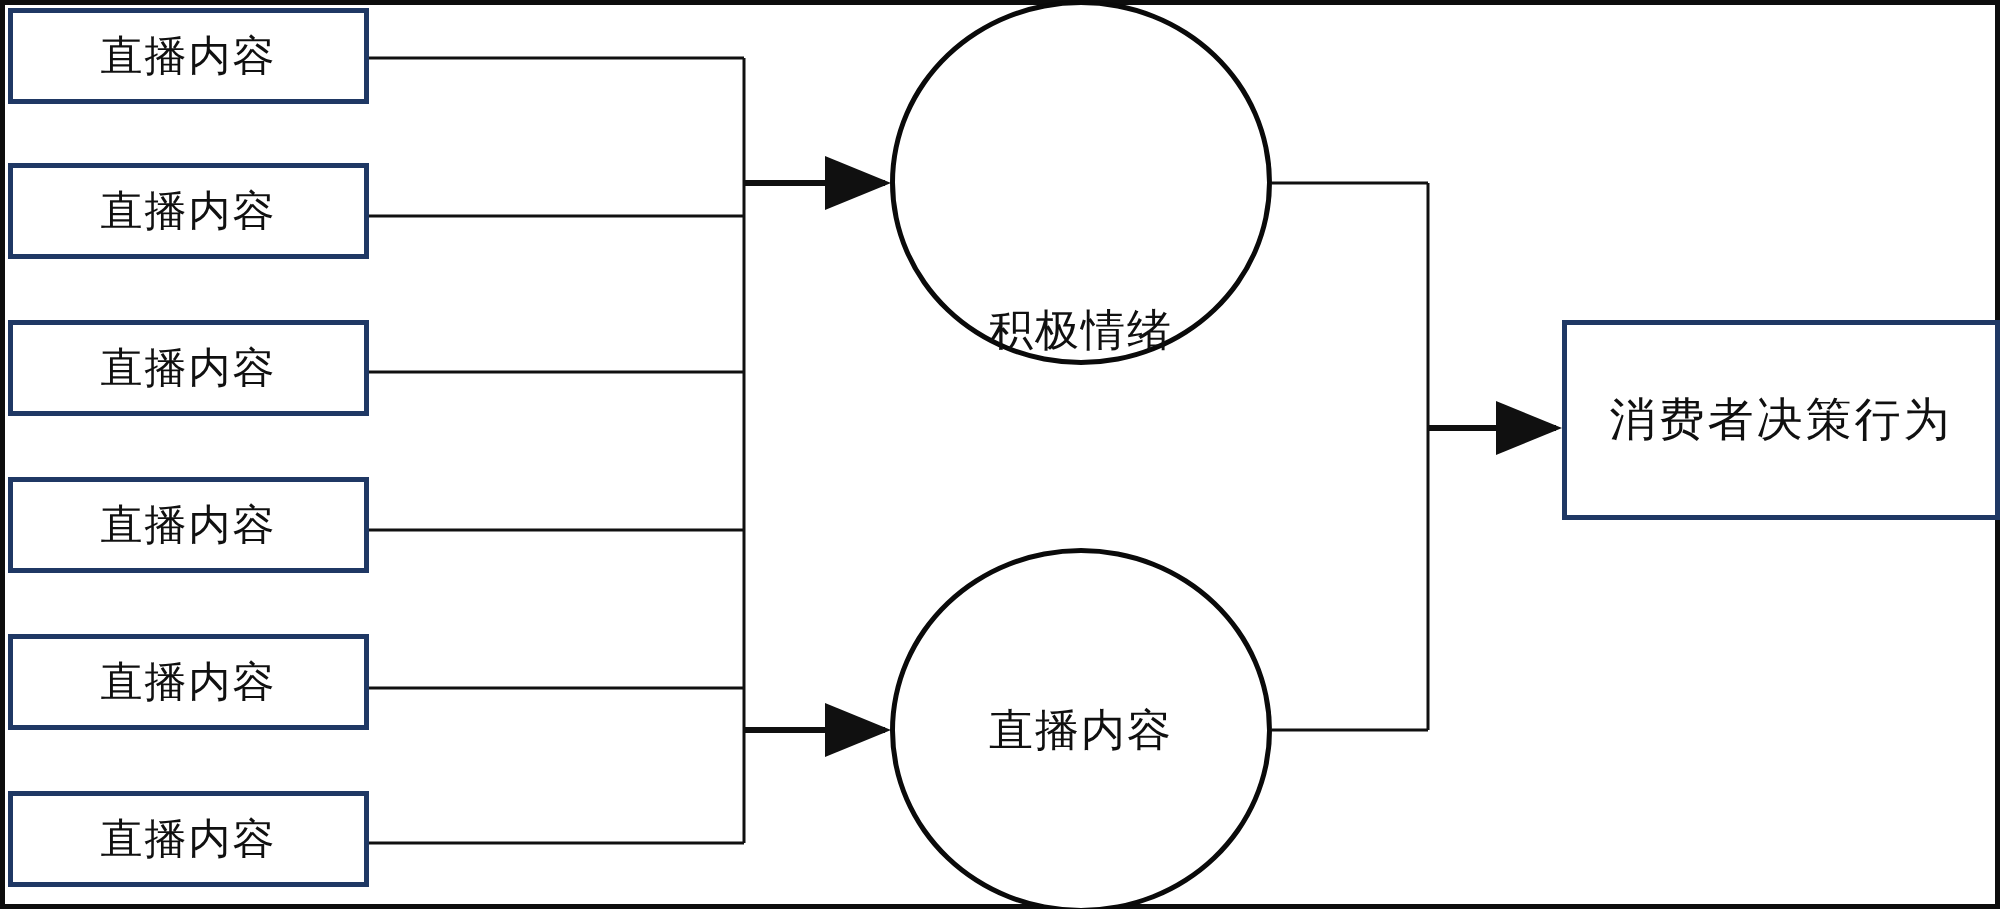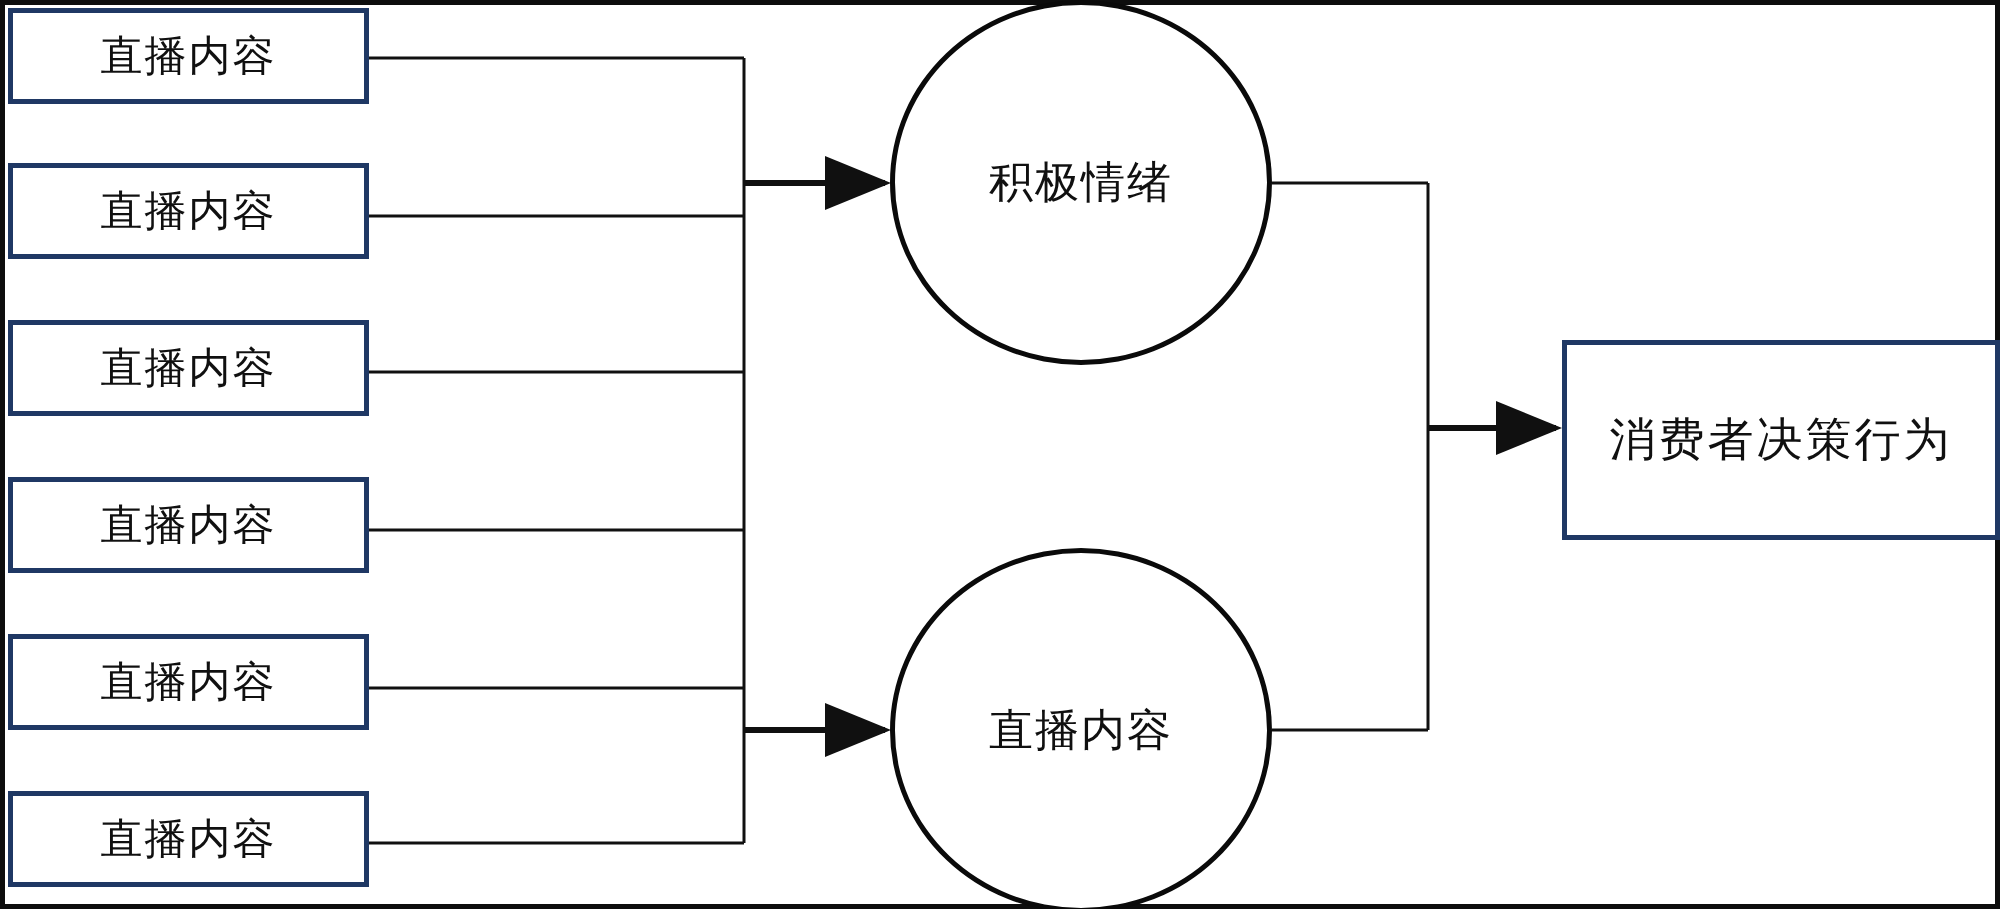--- a/index.html
+++ b/index.html
@@ -80,25 +80,25 @@
   </div>
 
   <div class="node-box src-box" style="left:8px;top:634px;width:361px;height:96px;">
     <span class="label">直播内容</span>
   </div>
 
   <div class="node-box src-box" style="left:8px;top:791px;width:361px;height:96px;">
     <span class="label">直播内容</span>
   </div>
 
-  <div class="circle-node" style="left:890px;top:0px;width:382px;height:365px;">
+  <div class="circle-node" style="left:890px;top:0px;width:382px;height:365px;align-items:flex-end;">
     <span class="label">积极情绪</span>
   </div>
 
   <div class="circle-node" style="left:890px;top:548px;width:382px;height:365px;">
     <span class="label">直播内容</span>
   </div>
 
-  <div class="node-box outcome-box" style="left:1562px;top:340px;width:438px;height:200px;">
+  <div class="node-box outcome-box" style="left:1562px;top:320px;width:438px;height:200px;">
     <span class="label">消费者决策行为</span>
   </div>
 
 </div>
 
 </body></html>

